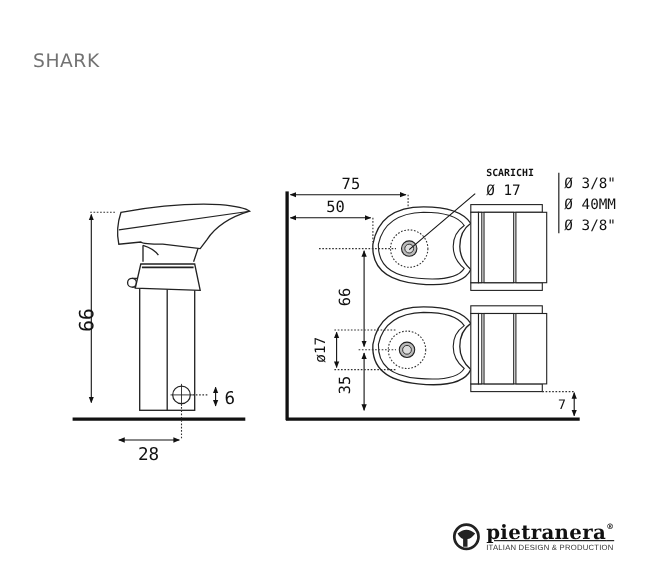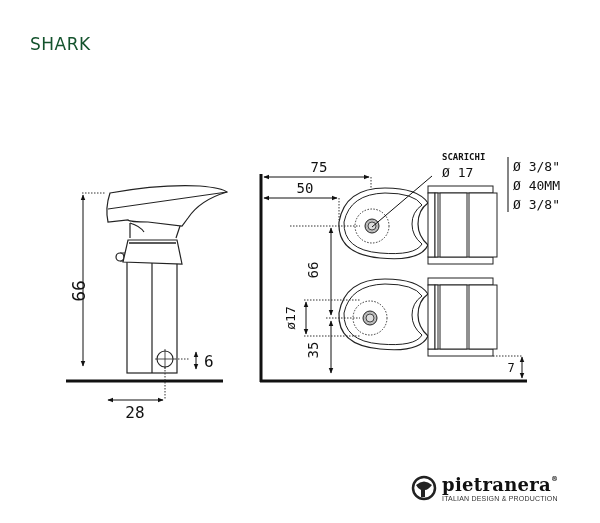--- a/index.html
+++ b/index.html
@@ -1,21 +1,21 @@
 <!DOCTYPE html>
 <html><head>
 <meta charset="utf-8">
 <style>
   html,body{margin:0;padding:0;background:#ffffff;}
   body{width:600px;height:523px;position:relative;overflow:hidden;font-family:"DejaVu Sans",sans-serif;}
-  #title{position:absolute;left:30px;top:34px;font-family:"DejaVu Sans",sans-serif;font-size:17px;color:#14532d;letter-spacing:0.5px;text-align:center;}
+  #title{position:absolute;left:30px;top:46px;font-family:"DejaVu Sans",sans-serif;font-size:17px;color:#737373;letter-spacing:0.5px;text-align:center;}
   svg{position:absolute;left:0;top:0;}
   .dim{font-family:"DejaVu Sans Mono",monospace;fill:#111;}
   .brand{position:absolute;left:412px;top:478px;}
-  .brand-name{position:absolute;left:30px;top:-4px;font-family:"DejaVu Serif",serif;font-weight:bold;font-size:18px;color:#111;letter-spacing:0.3px;white-space:nowrap;}
+  .brand-name{position:absolute;left:30px;top:-4px;font-family:"DejaVu Serif",serif;font-weight:bold;font-size:18px;color:#111;letter-spacing:0.3px;white-space:nowrap;text-decoration:underline;}
   .brand-reg{font-size:7px;vertical-align:top;}
   .brand-tag{position:absolute;left:30px;top:17px;font-family:"Liberation Sans",sans-serif;font-size:7px;color:#333;white-space:nowrap;letter-spacing:0.2px;}
 </style>
 </head>
 <body>
 
 <div id="title">SHARK</div>
 
 <svg width="600" height="523" viewBox="0 0 600 523">
   <defs>

